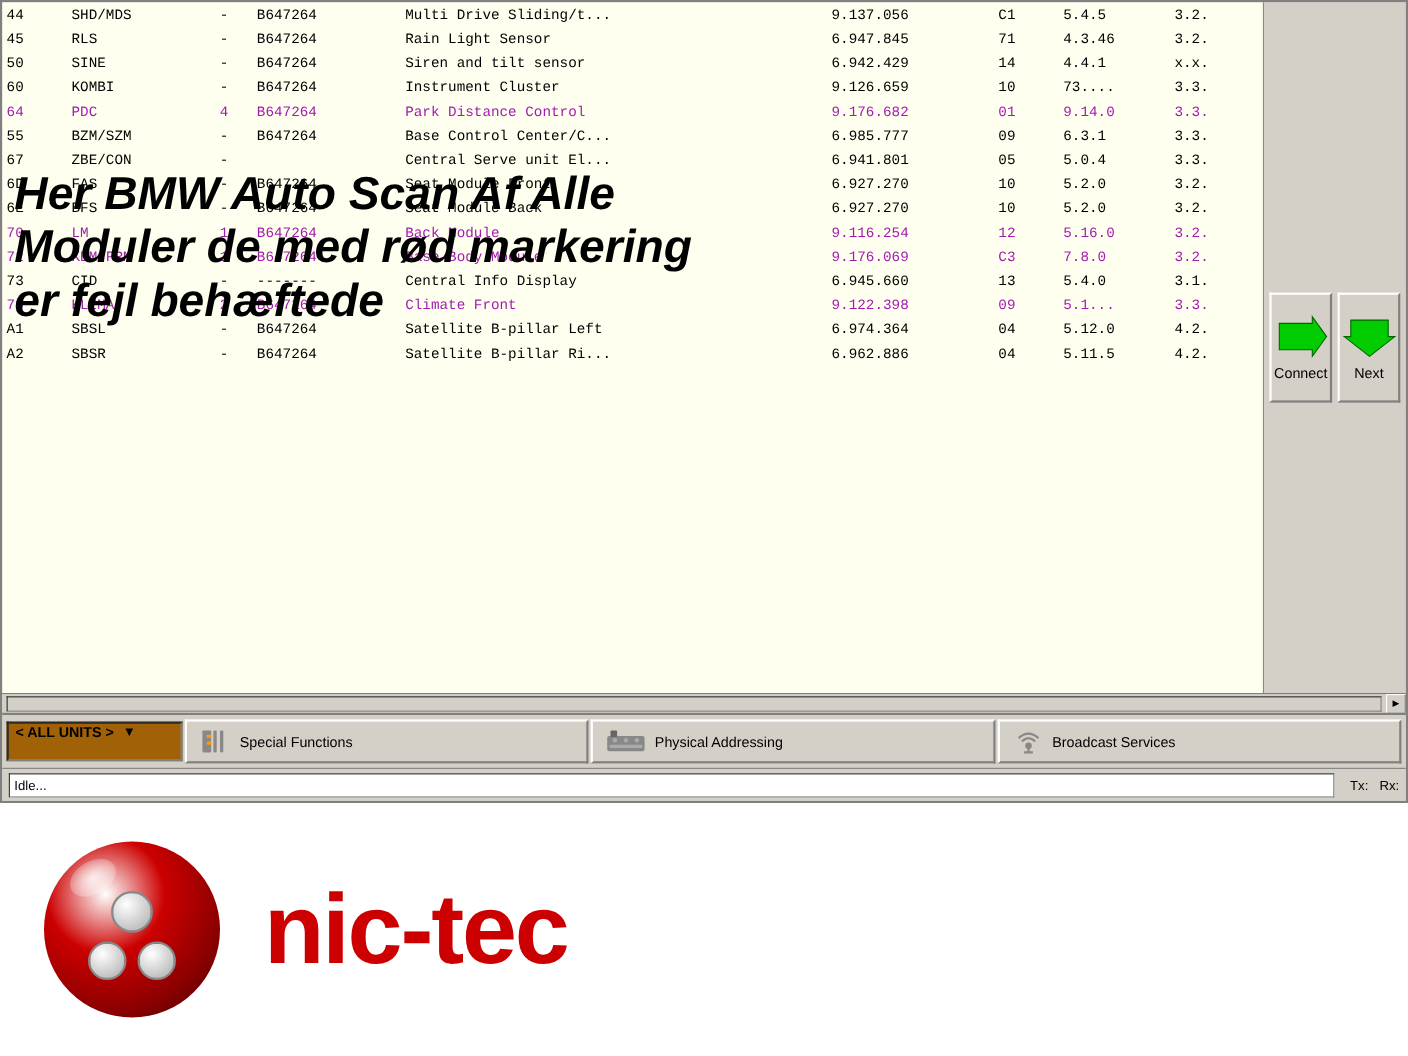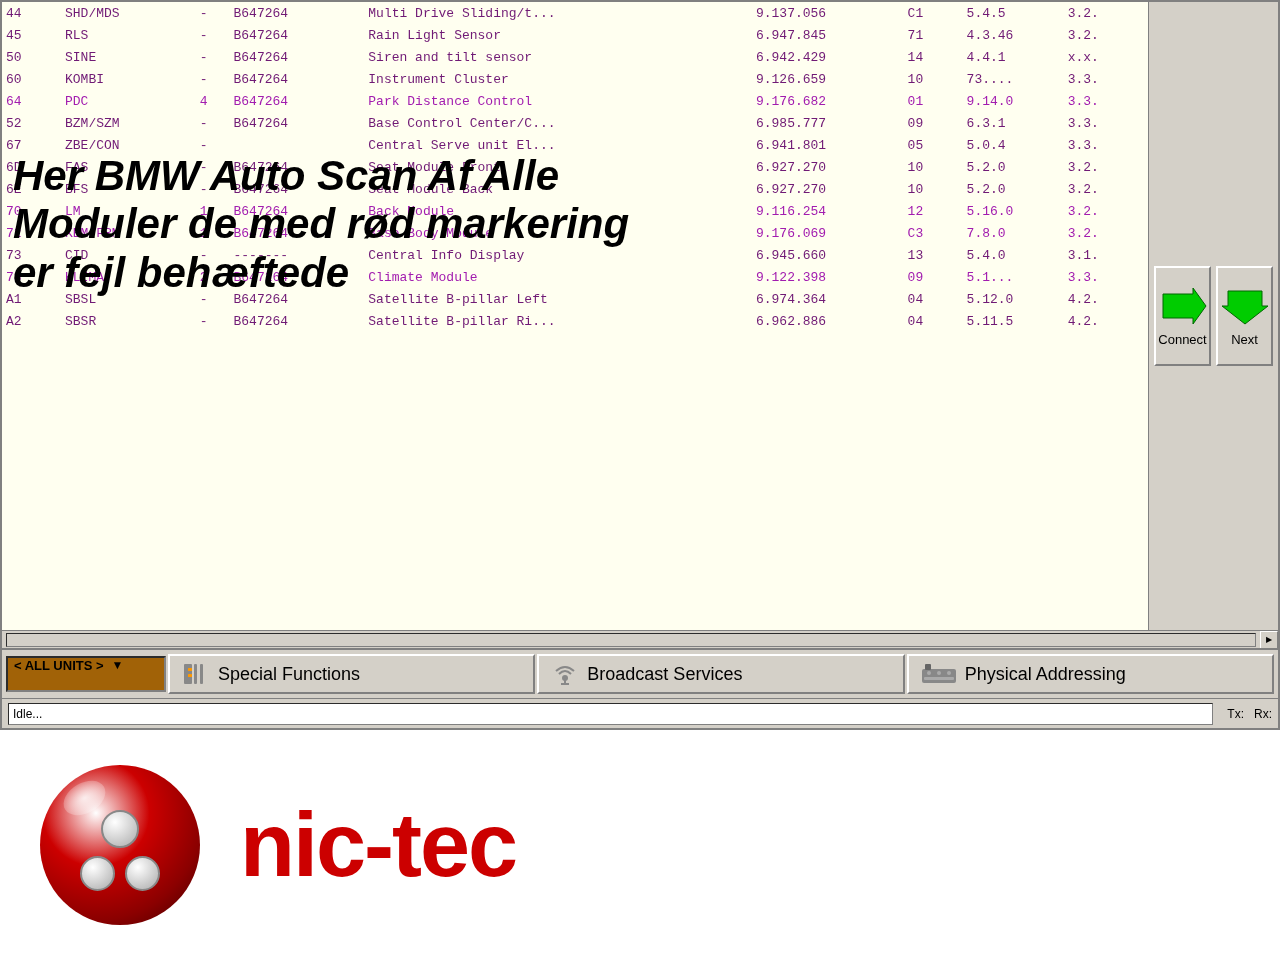--- a/index.html
+++ b/index.html
@@ -46,21 +46,21 @@
 
     table tr {
       height: 22px;
     }
 
     table tr.error-row {
       color: #a21caf;
     }
 
     table tr.normal-row {
-      color: #701a75;
+      color: #000000;
     }
 
     table td {
       padding: 1px 4px;
       white-space: nowrap;
     }
 
     table td:nth-child(1) { width: 35px; }
     table td:nth-child(2) { width: 80px; }
     table td:nth-child(3) { width: 20px; }
@@ -180,21 +180,21 @@
     }
 
     .toolbar-button {
       display: flex;
       align-items: center;
       background: #d4d0c8;
       border: 2px solid;
       border-color: #ffffff #808080 #808080 #ffffff;
       height: 40px;
       padding: 0 12px;
-      font-size: 18px;
+      font-size: 13px;
       cursor: pointer;
       gap: 8px;
       flex: 1;
     }
 
     
     .status-bar {
       height: 30px;
       background: #d4d0c8;
       border-top: 1px solid #808080;
@@ -360,21 +360,21 @@
       <td>PDC</td>
       <td>4</td>
       <td>B647264</td>
       <td>Park Distance Control</td>
       <td>9.176.682</td>
       <td>01</td>
       <td>9.14.0</td>
       <td>3.3.</td>
     </tr>
               <tr class="normal-row">
-      <td>52</td>
+      <td>55</td>
       <td>BZM/SZM</td>
       <td>-</td>
       <td>B647264</td>
       <td>Base Control Center/C...</td>
       <td>6.985.777</td>
       <td>09</td>
       <td>6.3.1</td>
       <td>3.3.</td>
     </tr>
               <tr class="normal-row">
@@ -441,21 +441,21 @@
       <td>6.945.660</td>
       <td>13</td>
       <td>5.4.0</td>
       <td>3.1.</td>
     </tr>
               <tr class="error-row">
       <td>78</td>
       <td>KLIMA</td>
       <td>2</td>
       <td>B647264</td>
-      <td>Climate Module</td>
+      <td>Climate Front</td>
       <td>9.122.398</td>
       <td>09</td>
       <td>5.1...</td>
       <td>3.3.</td>
     </tr>
               <tr class="normal-row">
       <td>A1</td>
       <td>SBSL</td>
       <td>-</td>
       <td>B647264</td>
@@ -519,45 +519,45 @@
 
       <div class="toolbar-button">
         <svg width="28" height="28" viewBox="0 0 28 28">
           <rect x="2" y="4" width="8" height="20" fill="#888" rx="1"></rect>
           <rect x="12" y="4" width="3" height="20" fill="#888" rx="1"></rect>
           <rect x="18" y="4" width="3" height="20" fill="#888" rx="1"></rect>
           <rect x="6" y="8" width="4" height="3" fill="#f90" rx="0.5"></rect>
           <rect x="6" y="14" width="4" height="3" fill="#f90" rx="0.5"></rect>
         </svg>
         <span>Special Functions</span>
-      </div>
-
-      <div class="toolbar-button">
-        <svg width="28" height="28" viewBox="0 0 28 28">
-          <circle cx="14" cy="18" r="3" fill="#888"></circle>
-          <path d="M 8 14 Q 14 8 20 14" stroke="#888" stroke-width="2" fill="none"></path>
-          <path d="M 5 11 Q 14 3 23 11" stroke="#888" stroke-width="2" fill="none"></path>
-          <line x1="14" y1="18" x2="14" y2="24" stroke="#888" stroke-width="2"></line>
-          <line x1="10" y1="24" x2="18" y2="24" stroke="#888" stroke-width="2"></line>
-        </svg>
-        <span>Broadcast Services</span>
       </div>
 
       <div class="toolbar-button">
         <svg width="36" height="22" viewBox="0 0 36 22">
           <rect x="1" y="6" width="34" height="14" fill="#888" rx="2"></rect>
           <rect x="4" y="1" width="6" height="6" fill="#666" rx="1"></rect>
           <circle cx="8" cy="10" r="2" fill="#aaa"></circle>
           <circle cx="18" cy="10" r="2" fill="#aaa"></circle>
           <circle cx="28" cy="10" r="2" fill="#aaa"></circle>
           <rect x="3" y="14" width="30" height="3" fill="#aaa" rx="1"></rect>
         </svg>
         <span>Physical Addressing</span>
       </div>
 
+      <div class="toolbar-button">
+        <svg width="28" height="28" viewBox="0 0 28 28">
+          <circle cx="14" cy="18" r="3" fill="#888"></circle>
+          <path d="M 8 14 Q 14 8 20 14" stroke="#888" stroke-width="2" fill="none"></path>
+          <path d="M 5 11 Q 14 3 23 11" stroke="#888" stroke-width="2" fill="none"></path>
+          <line x1="14" y1="18" x2="14" y2="24" stroke="#888" stroke-width="2"></line>
+          <line x1="10" y1="24" x2="18" y2="24" stroke="#888" stroke-width="2"></line>
+        </svg>
+        <span>Broadcast Services</span>
+      </div>
+
     </div>
 
     <div class="status-bar">
       <div class="status-idle">
         <span>Idle...</span>
       </div>
       <div class="status-tx-rx">
         <span>Tx:</span>
         <span>Rx:</span>
       </div>

